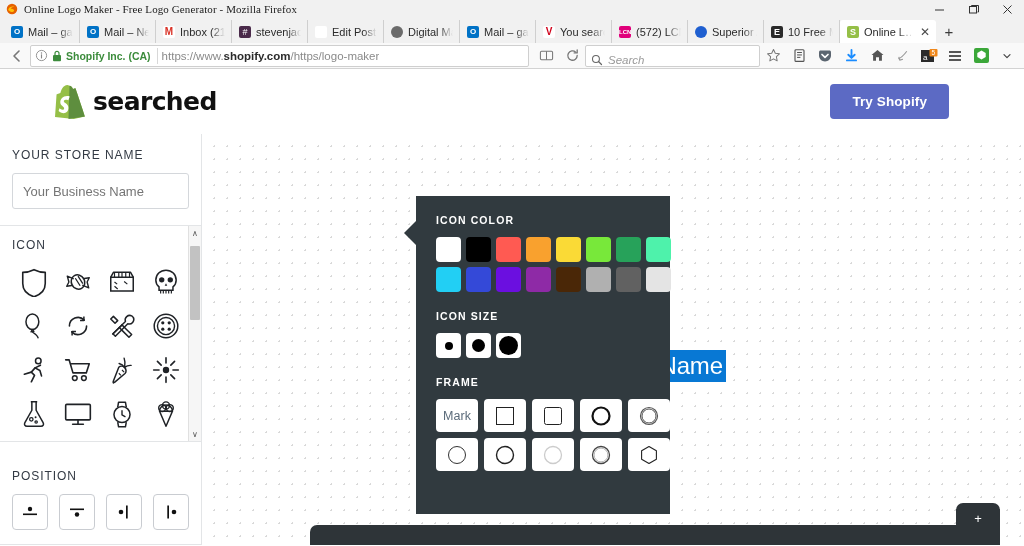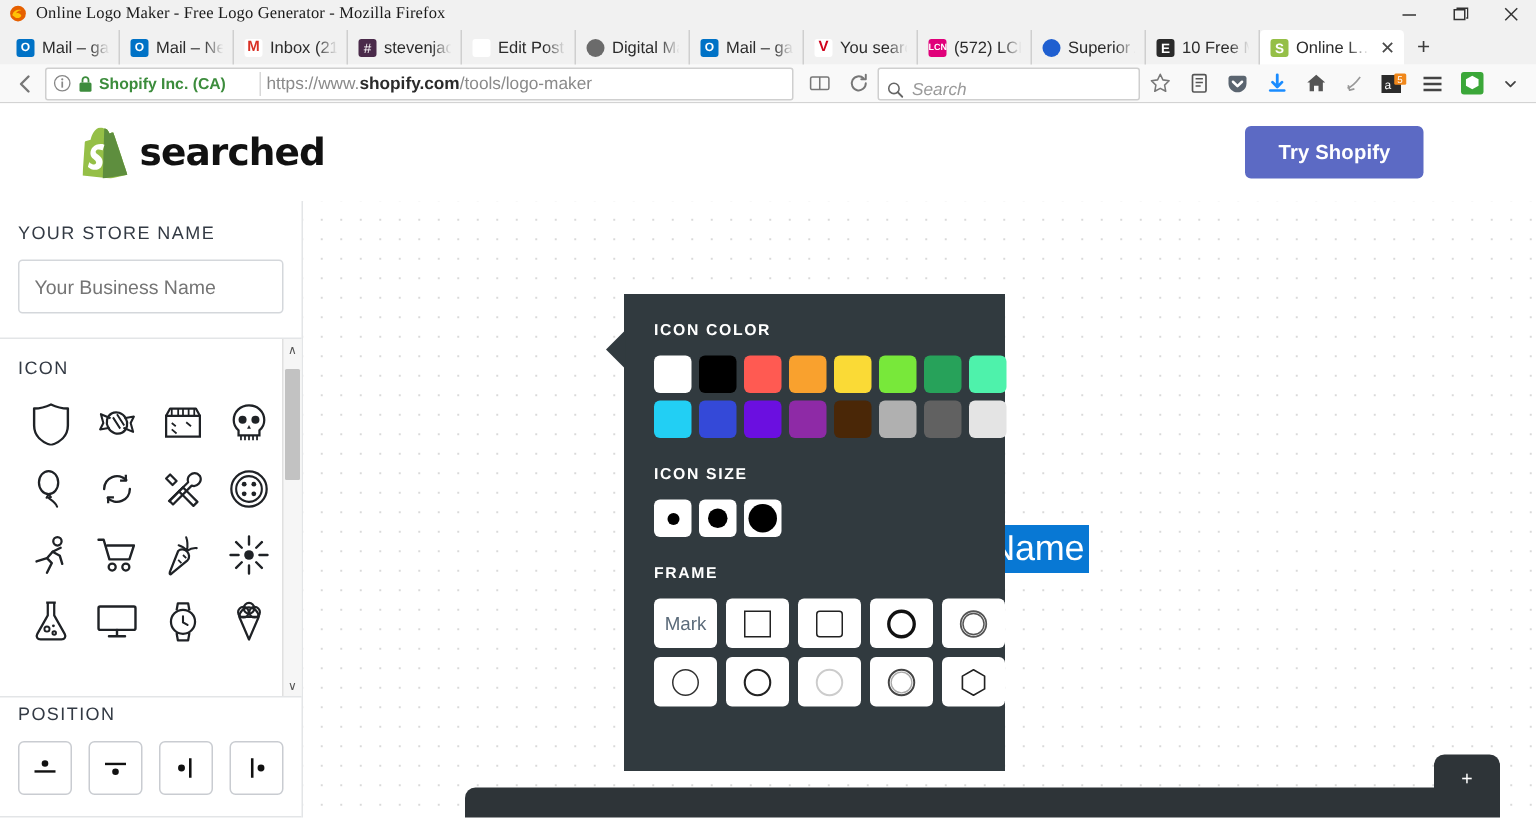--- a/index.html
+++ b/index.html
@@ -63,21 +63,21 @@
   }
   .nav-ico{
     width:26px;height:24px;display:flex;align-items:center;justify-content:center;
     color:#5a5a5a;
   }
   .urlbar{
     flex:1 1 auto; height:22px; background:#fff; border:1px solid #cfcfcf;
     border-radius:2px; display:flex; align-items:center; padding:0 4px; gap:4px;
     min-width:0; margin-right:4px; position:relative;
   }
-  .ident{ display:flex;align-items:center;gap:4px; padding-right:22px;
+  .ident{ display:flex;align-items:center;gap:4px; padding-right:6px;
           border-right:1px solid #d8d8d8; height:16px;}
   .ident-txt{font-size:10.5px;color:#3c8c3c;font-weight:bold;white-space:nowrap;}
   .url-txt{font-size:11.5px;color:#8a8a8a;white-space:nowrap;overflow:hidden;}
   .url-txt b{color:#2b2b2b;font-weight:bold;}
   .searchbar{
     width:175px;height:22px;background:#fff;border:1px solid #cfcfcf;border-radius:2px;
     display:flex;align-items:flex-end;gap:5px;padding:0 5px;flex:0 0 auto;
   }
   .search-ph{font-size:11.5px;color:#9a9a9a;font-style:italic;}
   .nav-right{display:flex;align-items:center;}
@@ -130,21 +130,21 @@
   
   .sb-scroll{
     position:absolute;right:0;top:0;bottom:0;width:13px;background:#f6f6f6;
     border-left:1px solid #e0e0e0;display:flex;flex-direction:column;align-items:center;
   }
   .sb-arrow{height:14px;display:flex;align-items:center;justify-content:center;
             font-size:8px;color:#555;flex:0 0 auto;}
   .sb-track{flex:1 1 auto;width:100%;position:relative;}
   .sb-thumb{position:absolute;left:1px;right:1px;top:6px;height:74px;background:#c2c2c2;border-radius:1px;}
 
-  .position-section{padding:4px 12px 14px 12px;border-top:1px solid #e3e5e7;}
+  .position-section{padding:27px 12px 14px 12px;border-top:1px solid #e3e5e7;}
   .pos-row{display:flex;gap:11px;}
   .pos-btn{
     width:36px;height:36px;border:1px solid #c9ccd1;border-radius:4px;background:#fff;
     display:flex;align-items:center;justify-content:center;
   }
   .sb-bottom-div{height:1px;background:#e3e5e7;}
 
   
   .canvas{
     flex:1 1 auto;position:relative;min-width:0;
@@ -298,21 +298,21 @@
       <circle cx="8" cy="4.8" r=".9" fill="#888"></circle>
         <rect x="7.3" y="6.6" width="1.4" height="5" fill="#888"></rect>
     </svg>
     <span class="ident">
       <svg width="10" height="12" viewBox="0 0 10 12">
         <rect x="1" y="5" width="8" height="6.2" rx="1" fill="#3c8c3c"></rect>
         <path d="M3 5V3.4a2 2 0 0 1 4 0V5" fill="none" stroke="#3c8c3c" stroke-width="1.2"></path>
       </svg>
       <span class="ident-txt">Shopify Inc. (CA)</span>
     </span>
-    <span class="url-txt"><span>https://www.</span><b>shopify.com</b><span>/tools/logo-maker</span></span>
+    <span class="url-txt"><span>https://www.</span><b>shopify.com</b><span>/https/logo-maker</span></span>
   </div>
   <div class="nav-ico">
     <svg width="15" height="15" viewBox="0 0 16 16">
         <rect x="1.5" y="3.5" width="13" height="9" rx="1.2" fill="none" stroke="#777" stroke-width="1.1"></rect>
         <line x1="8" y1="3.5" x2="8" y2="12.5" stroke="#777" stroke-width="1.1"></line>
       </svg>
   </div>
   <div class="nav-ico">
     <svg width="15" height="15" viewBox="0 0 16 16">
         <path d="M13 8a5 5 0 1 1-1.6-3.6" fill="none" stroke="#777" stroke-width="1.4" stroke-linecap="round"></path>

